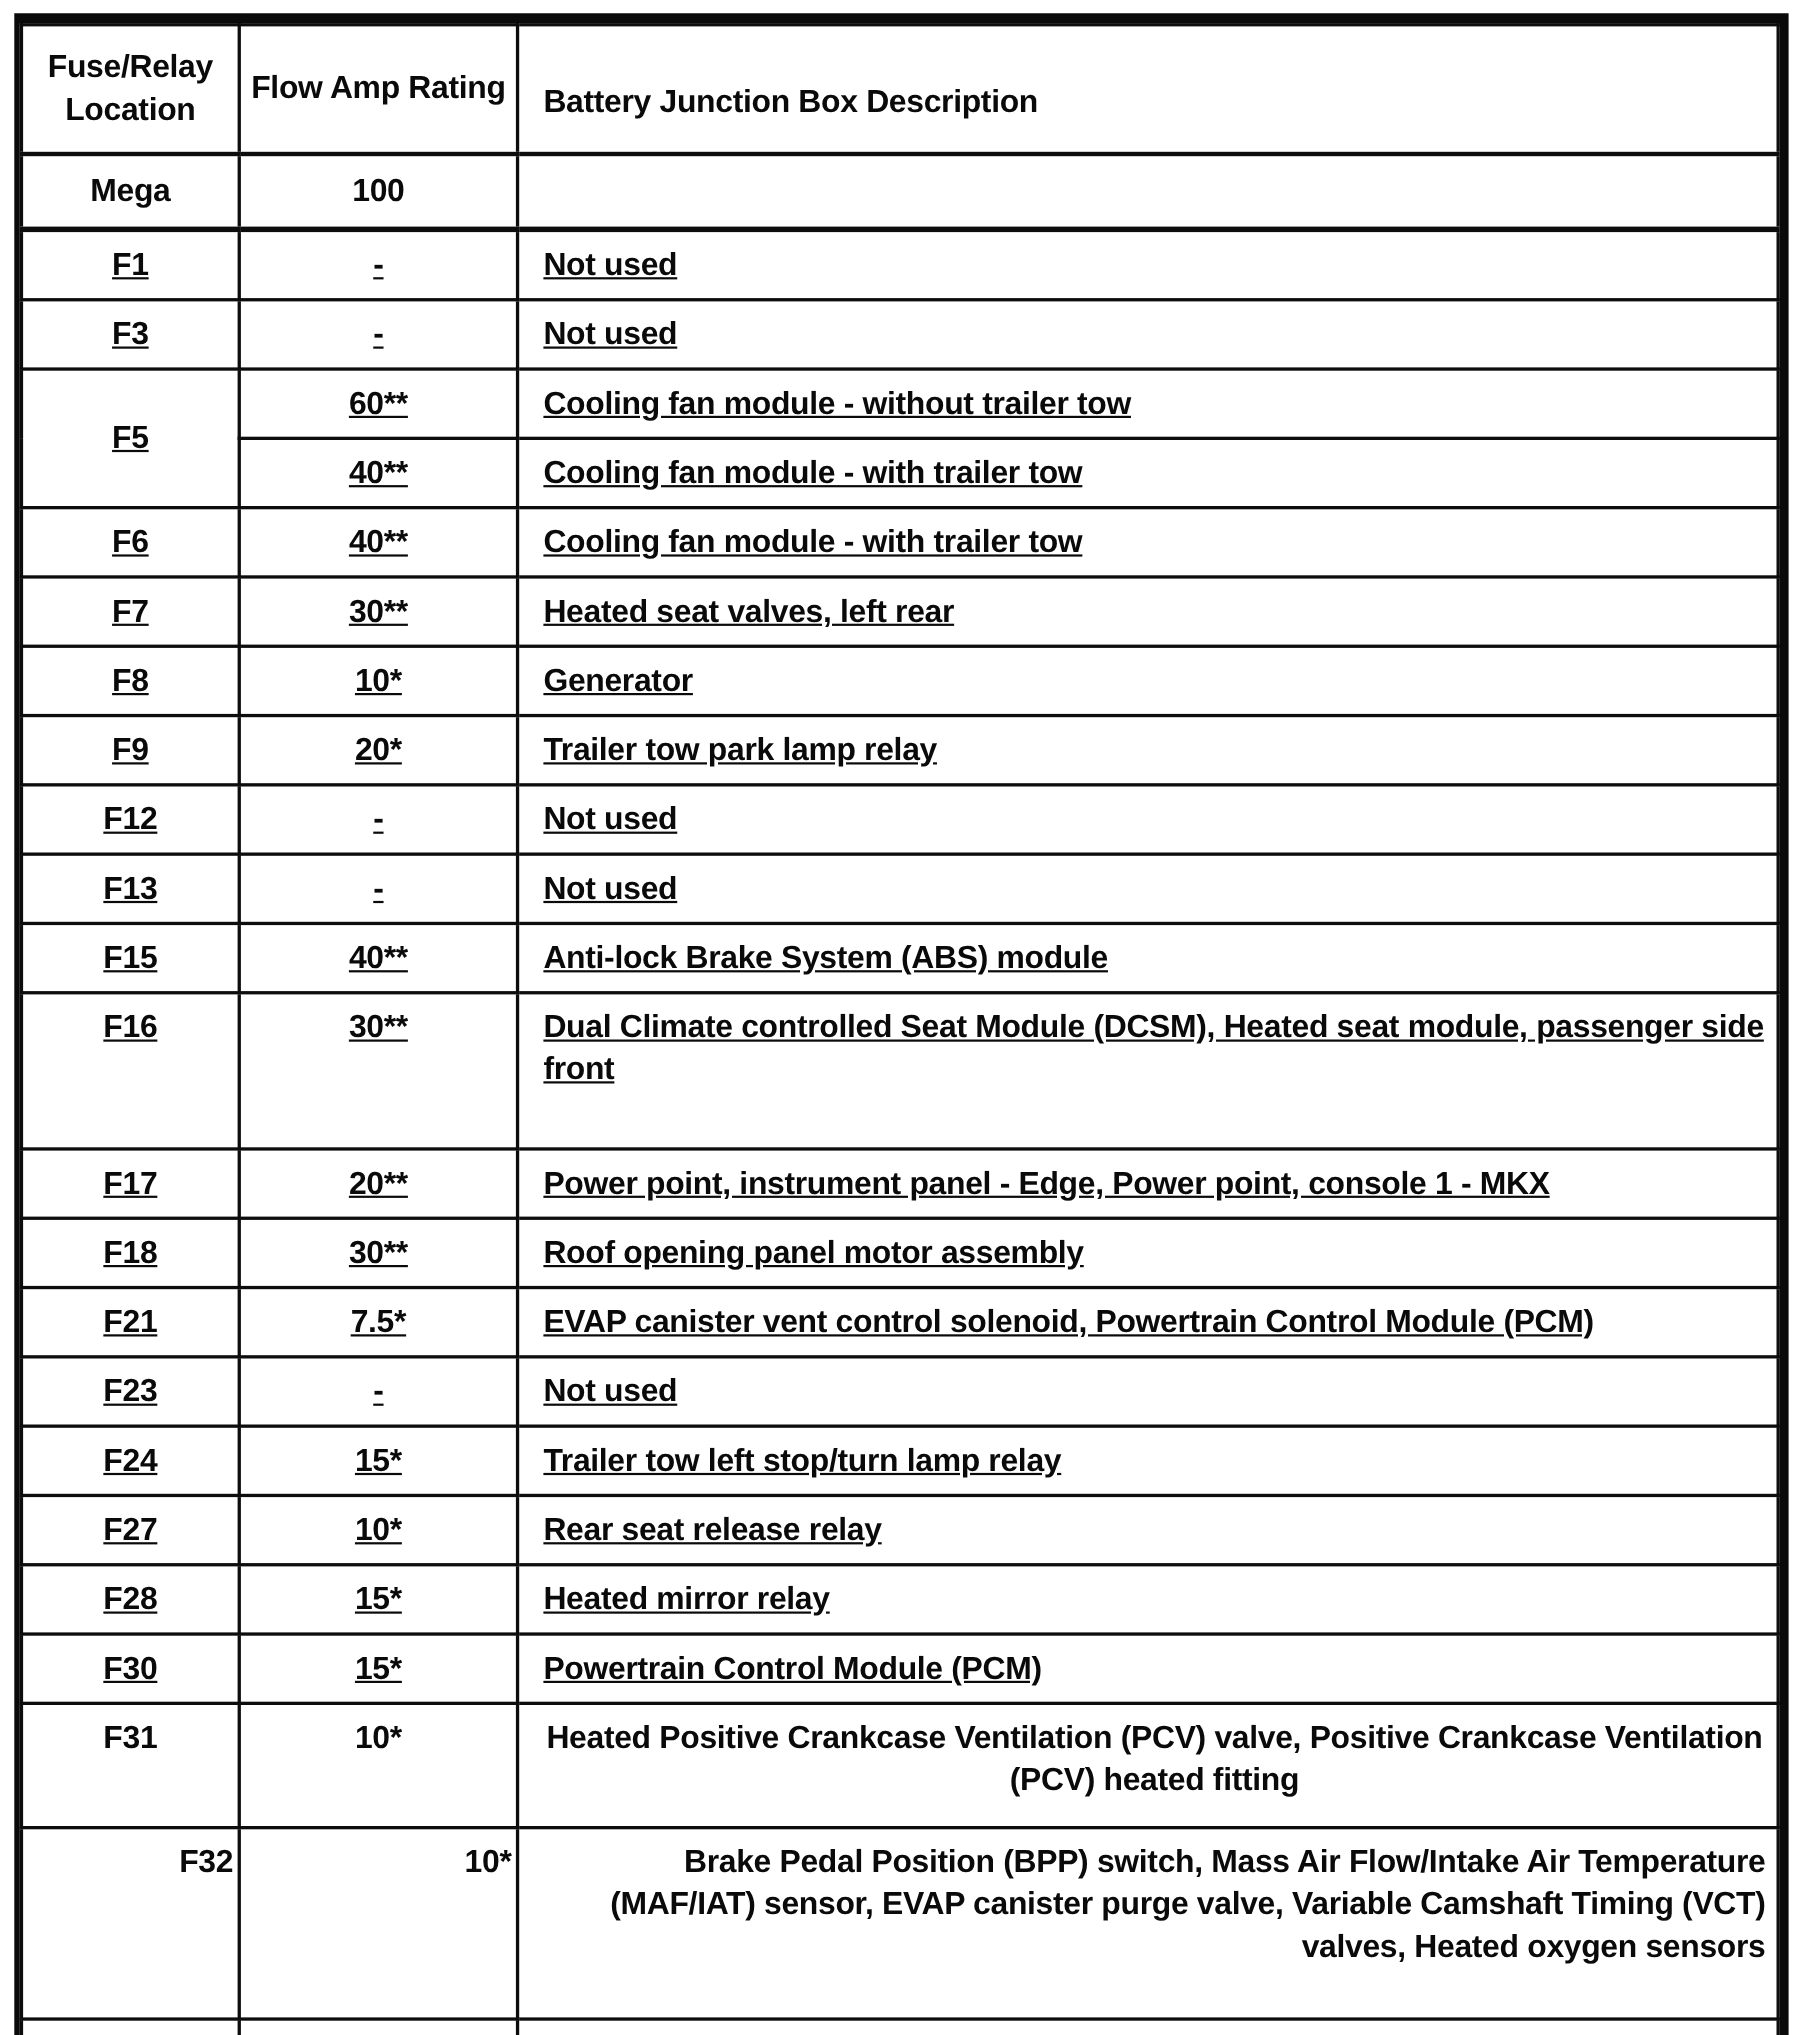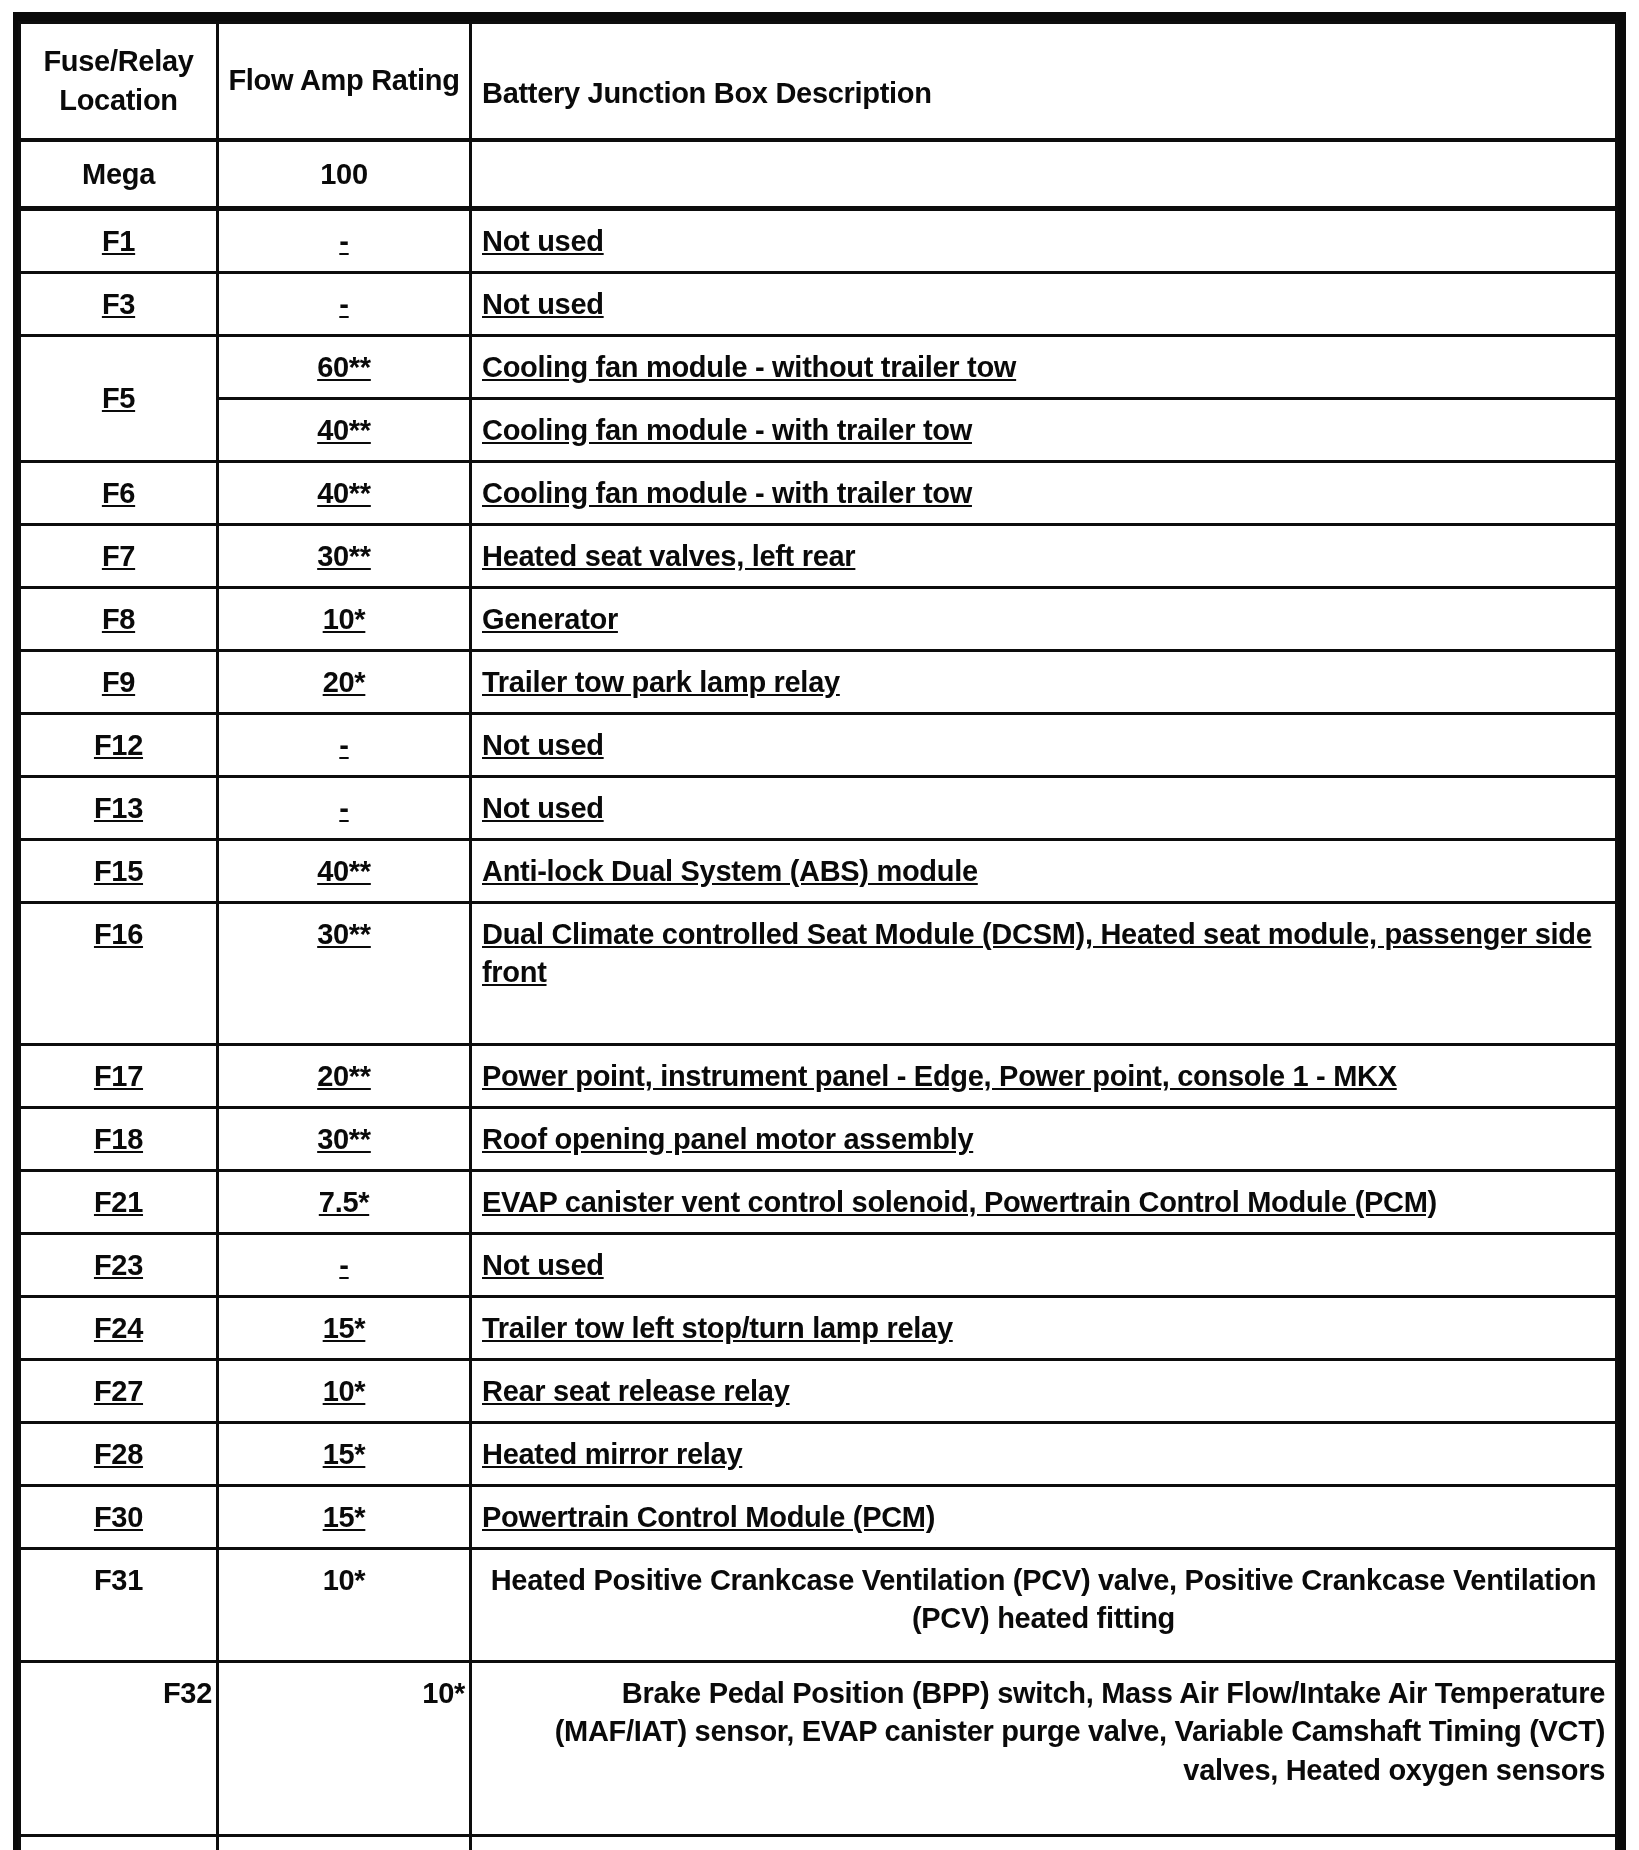--- a/index.html
+++ b/index.html
@@ -33,21 +33,21 @@
     border: 3px solid #0d0d0d;
     color: #0a0a0a;
     font-weight: bold;
     font-size: 29px;
     line-height: 1.32;
     letter-spacing: -0.3px;
     vertical-align: middle;
     background: #ffffff;
   }
   td.loc, td.amp { text-align: center; padding: 2px 4px; }
-  td.desc { text-align: left; padding: 2px 10px 2px 10px; }
+  td.desc { text-align: left; padding: 2px 10px 2px 22px; }
   tr.hdr td { height: 86px; border-bottom-width: 4px; }
   tr.hdr td.loc, tr.hdr td.amp { line-height: 1.35; }
   tr.hdr td.desc { padding-top: 26px; vertical-align: middle; }
   tr.r-mega td { height: 60px; border-bottom-width: 5px; }
   tr.r-std td  { height: 56px; text-decoration: underline; }
   tr.r-top td  { vertical-align: top; padding-top: 11px; }
   tr.r-f16 td  { height: 126px; text-decoration: underline; }
   tr.r-f31 td  { height: 97px; text-align: center; }
   tr.r-f32 td  { height: 158px; text-align: right; }
   tr.r-f33 td  { height: 55px; }
@@ -130,21 +130,21 @@
 
       <tr class="r-std">
         <td class="loc">F13</td>
         <td class="amp">-</td>
         <td class="desc">Not used</td>
       </tr>
 
       <tr class="r-std">
         <td class="loc">F15</td>
         <td class="amp">40**</td>
-        <td class="desc">Anti-lock Dual System (ABS) module</td>
+        <td class="desc">Anti-lock Brake System (ABS) module</td>
       </tr>
 
       <tr class="r-f16 r-top">
         <td class="loc">F16</td>
         <td class="amp">30**</td>
         <td class="desc">Dual Climate controlled Seat Module (DCSM), Heated seat module, passenger side front</td>
       </tr>
 
       <tr class="r-std">
         <td class="loc">F17</td>

